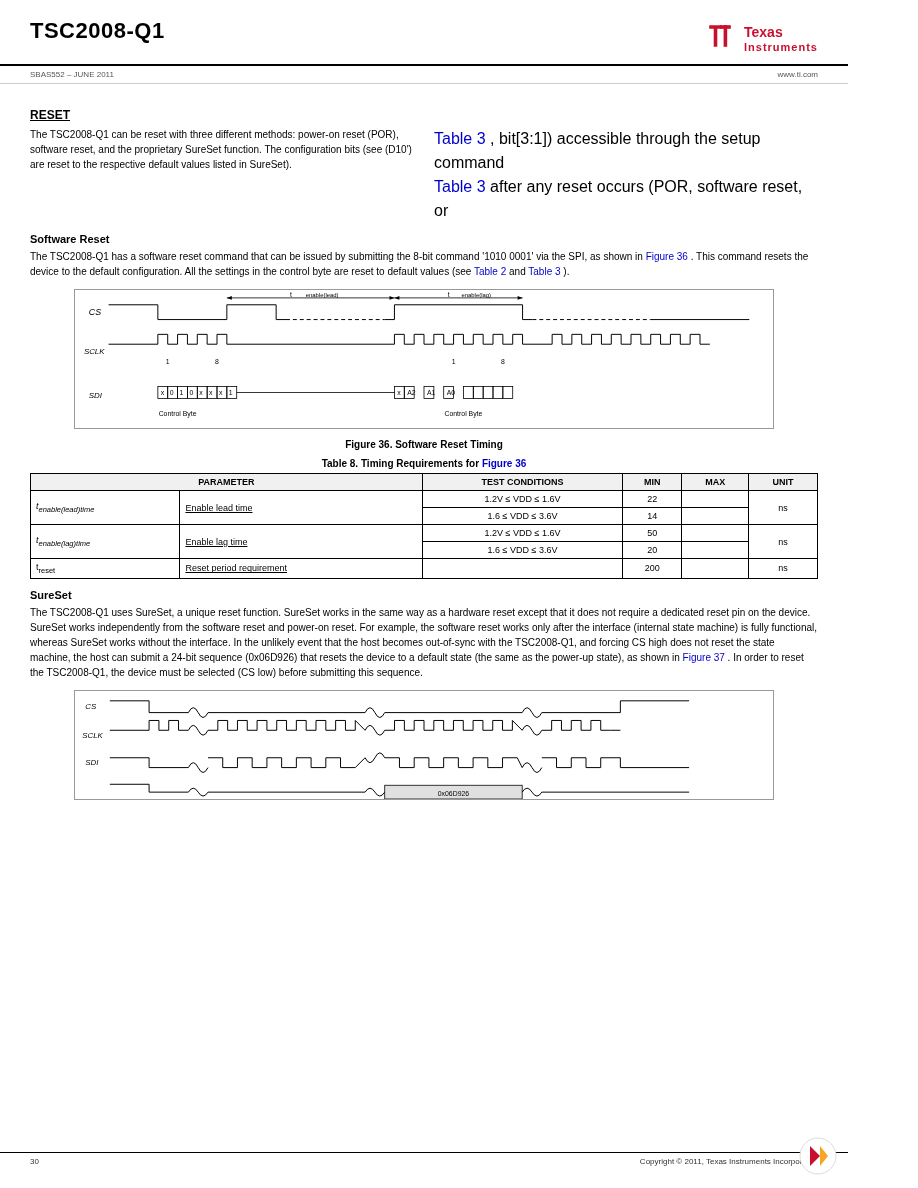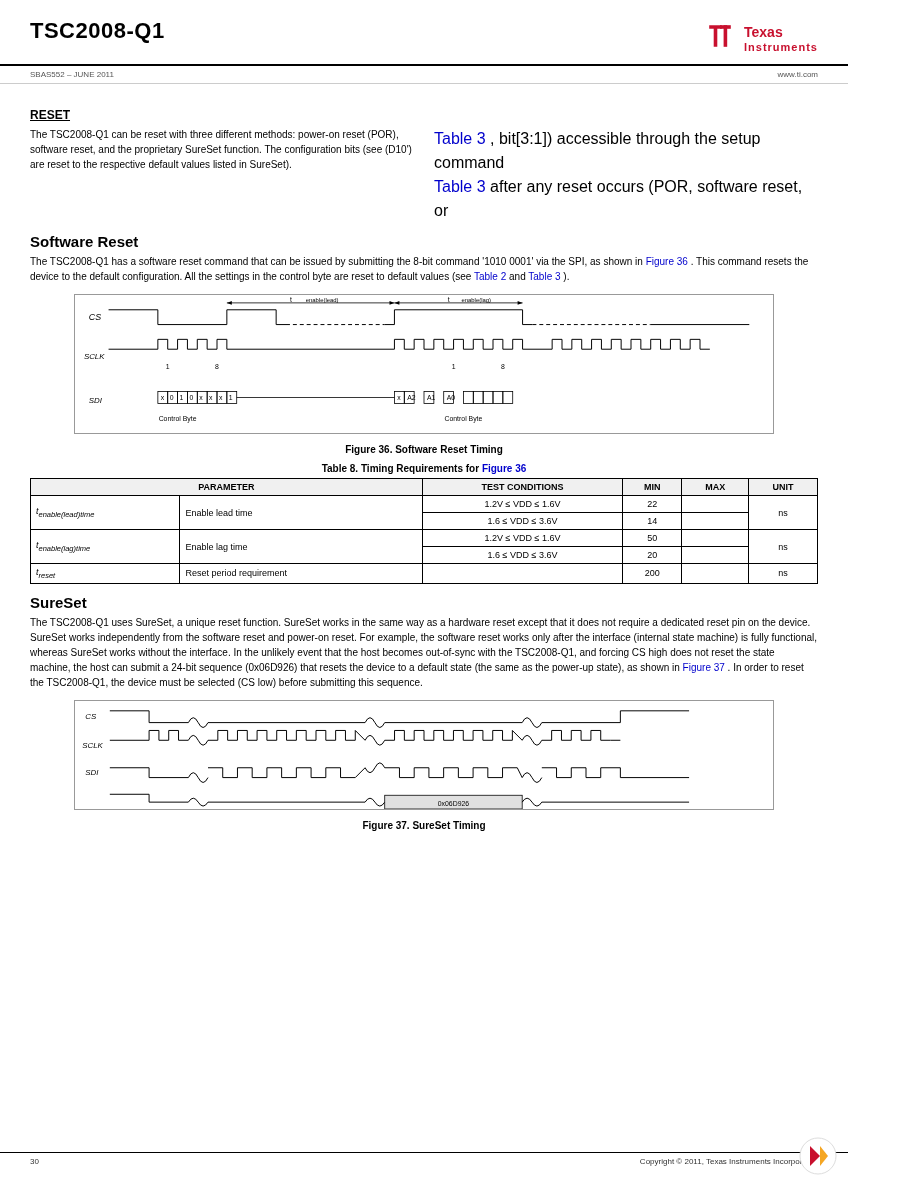--- a/index.html
+++ b/index.html
@@ -72,21 +72,21 @@
 
     
     .section-heading {
       font-weight: bold;
       font-size: 12px;
       margin: 10px 0 5px 0;
       text-decoration: underline;
     }
     .subsection-heading {
       font-weight: bold;
-      font-size: 15px;
+      font-size: 11px;
       margin: 10px 0 4px 0;
     }
 
     
     .two-col-text {
       display: grid;
       grid-template-columns: 1fr 1fr;
       gap: 16px 20px;
       margin-bottom: 4px;
     }
@@ -133,21 +133,21 @@
       border: 1px solid #000;
       padding: 3px 5px;
       text-align: center;
     }
     .data-table thead tr th {
       background: #f0f0f0;
       font-weight: bold;
       font-size: 9px;
     }
     .data-table .param-col { text-align: left; }
-    .data-table .name-col { text-align: left; font-size: 9px; }
+    .data-table .name-col { text-align: left; font-size: 9px; text-decoration: underline; }
 
     
     .timing-diagram-sureset {
       border: 1px solid #999;
       background: #fff;
       margin: 10px auto;
       width: 700px;
       height: 110px;
       position: relative;
       overflow: hidden;
@@ -354,21 +354,21 @@
           <td></td>
           <td rowspan="2">ns</td>
         </tr>
         <tr>
           <td>1.6 ≤ VDD ≤ 3.6V</td>
           <td>20</td>
           <td></td>
         </tr>
 
         <tr>
-          <td class="param-col" style="font-style:italic; font-size:9px;">t<sub>reset</sub></td>
+          <td class="param-col" style="font-size:9px;">t<sub>reset</sub></td>
           <td class="name-col">Reset period requirement</td>
           <td></td>
           <td>200</td>
           <td></td>
           <td>ns</td>
         </tr>
       </tbody>
     </table>
 
     <div class="subsection-heading">SureSet</div>
@@ -419,21 +419,20 @@
         <line x1="130" y1="103" x2="290" y2="103" stroke="#000" stroke-width="1"></line>
         <path d="M290,103 Q295,95 300,103 Q305,111 310,103" fill="none" stroke="#000" stroke-width="1"></path>
 
         <rect x="310" y="96" width="140" height="14" fill="#e0e0e0" stroke="#000" stroke-width="0.8"></rect>
         <text x="380" y="107" font-size="7" text-anchor="middle">0x06D926</text>
         <path d="M450,103 Q455,95 460,103 Q465,111 470,103" fill="none" stroke="#000" stroke-width="1"></path>
         <line x1="470" y1="103" x2="620" y2="103" stroke="#000" stroke-width="1"></line>
       </svg>
     </div>
 
-    <div class="figure-caption">Figure 37. SureSet Timing</div>
 
   </div>
 
   <div class="footer">
     <span>30</span>
     <span>Copyright © 2011, Texas Instruments Incorporated</span>
   </div>
 
   <div class="ti-corner-logo">
     <svg width="40" height="40" viewBox="0 0 40 40" xmlns="http://www.w3.org/2000/svg">

